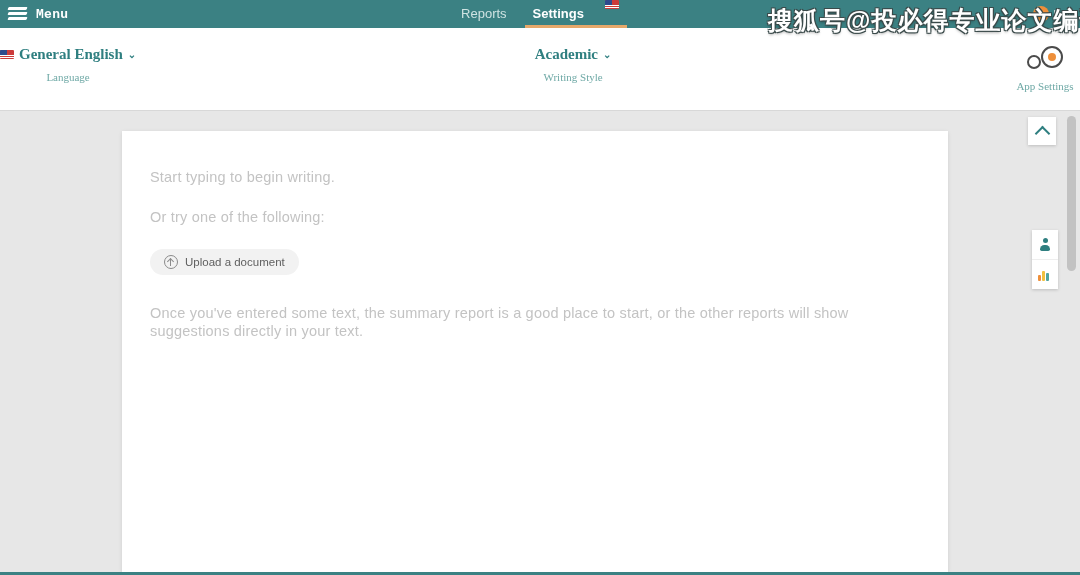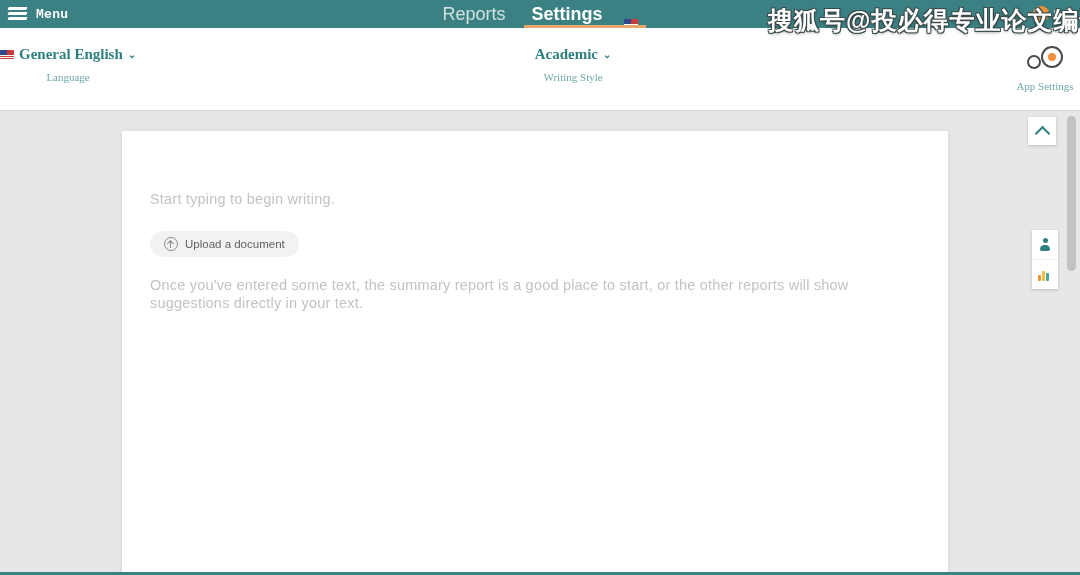--- a/index.html
+++ b/index.html
@@ -64,28 +64,28 @@
     width: 1080px;
     height: 28px;
     display: flex;
     align-items: center;
     justify-content: center;
     gap: 26px;
     pointer-events: none;
   }
   .topnav-item {
     color: #cfe3e2;
-    font-size: 18px;
+    font-size: 13px;
     height: 28px;
     line-height: 28px;
     position: relative;
     pointer-events: auto;
     cursor: pointer;
     display: flex;
-    align-items: flex-end;
+    align-items: flex-start;
     gap: 5px;
   }
   .topnav-item.active {
     color: #ffffff;
     font-weight: bold;
     gap: 21px;
   }
   .topnav-item.active::after {
     content: "";
     position: absolute;
@@ -248,21 +248,21 @@
   .doc-card {
     position: absolute;
     left: 122px;
     top: 20px;
     width: 826px;
     bottom: 0;
     background: #ffffff;
     box-shadow: 0 1px 4px rgba(0,0,0,0.10);
   }
   .doc-inner {
-    padding: 60px 28px 0 28px;
+    padding: 38px 28px 0 28px;
   }
   .placeholder-line {
     color: #c3c3c3;
     font-size: 14.5px;
     margin-bottom: 24px;
     letter-spacing: 0.2px;
   }
   .pill-row {
     display: flex;
     gap: 13px;
@@ -310,21 +310,21 @@
   }
   .icon-doc::before {
     content: "";
     position: absolute;
     left: 1.5px; top: 2px;
     width: 4px; height: 1px;
     background: #8b8b8b;
     box-shadow: 0 3px 0 #8b8b8b, 0 6px 0 #8b8b8b;
   }
   .hint-para {
-    margin-top: 20px;
+    margin-top: 30px;
     color: #c3c3c3;
     font-size: 14.5px;
     line-height: 1.22;
     max-width: 745px;
     letter-spacing: 0.2px;
   }
 
   
   .collapse-btn {
     position: absolute;
@@ -493,20 +493,21 @@
   </div>
 
 </div>
 
 <div class="workspace">
 
   <div class="doc-card">
     <div class="doc-inner">
 
       <div class="placeholder-line">Start typing to begin writing.</div>
+      <div class="placeholder-line">Or try one of the following:</div>
 
       <div class="pill-row">
         <div class="pill">
           <span class="icon-upload"></span>
           <span>Upload a document</span>
         </div>
       </div>
 
       <div class="hint-para">Once you've entered some text, the summary report is a good place to start, or the other reports will show suggestions directly in your text.</div>
 

